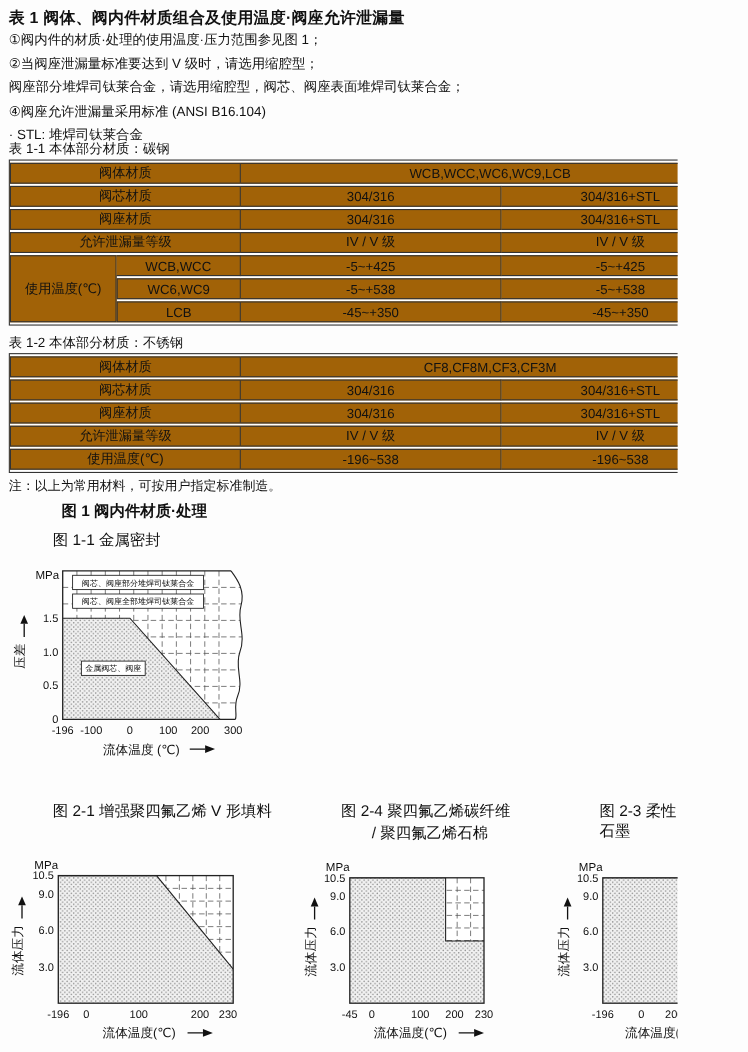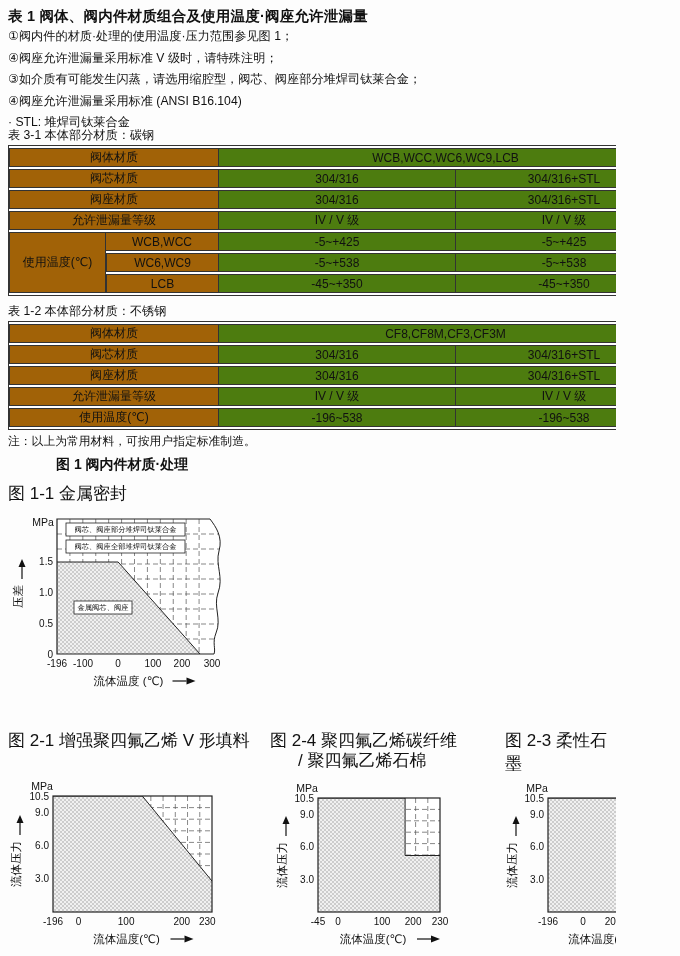--- a/index.html
+++ b/index.html
@@ -7,52 +7,52 @@
     width:680px;height:956px;background:#fdfdfd;color:#111;
     font-family:"Liberation Sans","DejaVu Sans",sans-serif;
     -webkit-font-smoothing:antialiased;
   }
   .page{position:relative;width:616px;height:956px;overflow:hidden;}
   .doc-title{position:absolute;left:8px;top:7px;font-size:14.5px;font-weight:bold;letter-spacing:.2px;}
   .notes{position:absolute;left:8px;top:26px;font-size:12.2px;line-height:21.5px;}
   .tcaption{position:absolute;left:8px;font-size:12.2px;}
   .footnote{position:absolute;left:8px;top:434px;font-size:11.8px;}
   .sec-heading{position:absolute;left:8px;font-size:14px;font-weight:bold;padding-left:48px;}
-  .fcaption{position:absolute;font-size:17px;}
+  .fcaption{position:absolute;font-size:14px;margin-left:40px;}
   table.mt{
     position:absolute;left:8px;width:664px;
     border-collapse:separate;border-spacing:0 2px;
     border:1px solid #333;background:#fff;table-layout:fixed;
   }
   table.mt td{
     border-top:1px solid #333;border-bottom:1px solid #333;border-right:1px solid #333;
     height:17px;text-align:center;vertical-align:middle;
-    font-size:12px;padding:0 3px;overflow:hidden;white-space:nowrap;background:#4d7c0f;
+    font-size:12px;padding:0 3px;overflow:hidden;white-space:nowrap;background:#a16207;
   }
   table.mt td:first-child{border-left:1px solid #333;}
   table.mt td.lbl{background:#a16207;}
   .chart{position:absolute;}
   svg text{font-family:"Liberation Sans","DejaVu Sans",sans-serif;}
 </style>
 </head>
 <body>
 
 <div class="page">
 
   <div class="doc-title">表 1 阀体、阀内件材质组合及使用温度·阀座允许泄漏量</div>
 
   <div class="notes">
     <div>①阀内件的材质·处理的使用温度·压力范围参见图 1；</div>
-    <div>④阀座允许泄漏量采用标准 V 级时，请特殊注明；</div>
-    <div>③如介质有可能发生闪蒸，请选用缩腔型，阀芯、阀座部分堆焊司钛莱合金；</div>
+    <div>②当阀座泄漏量标准要达到 V 级时，请选用缩腔型；</div>
+    <div>阀座部分堆焊司钛莱合金，请选用缩腔型，阀芯、阀座表面堆焊司钛莱合金；</div>
     <div>④阀座允许泄漏量采用标准 (ANSI B16.104)</div>
     <div>· STL: 堆焊司钛莱合金</div>
   </div>
 
-  <div class="tcaption" style="top:127px">表 3-1 本体部分材质：碳钢</div>
+  <div class="tcaption" style="top:127px">表 1-1 本体部分材质：碳钢</div>
 
   <table class="mt" style="top:145px">
     <colgroup>
         <col style="width:97px">
         <col style="width:113px">
         <col style="width:237px">
         <col style="width:217px">
       </colgroup>
     <tbody>
         <tr>

